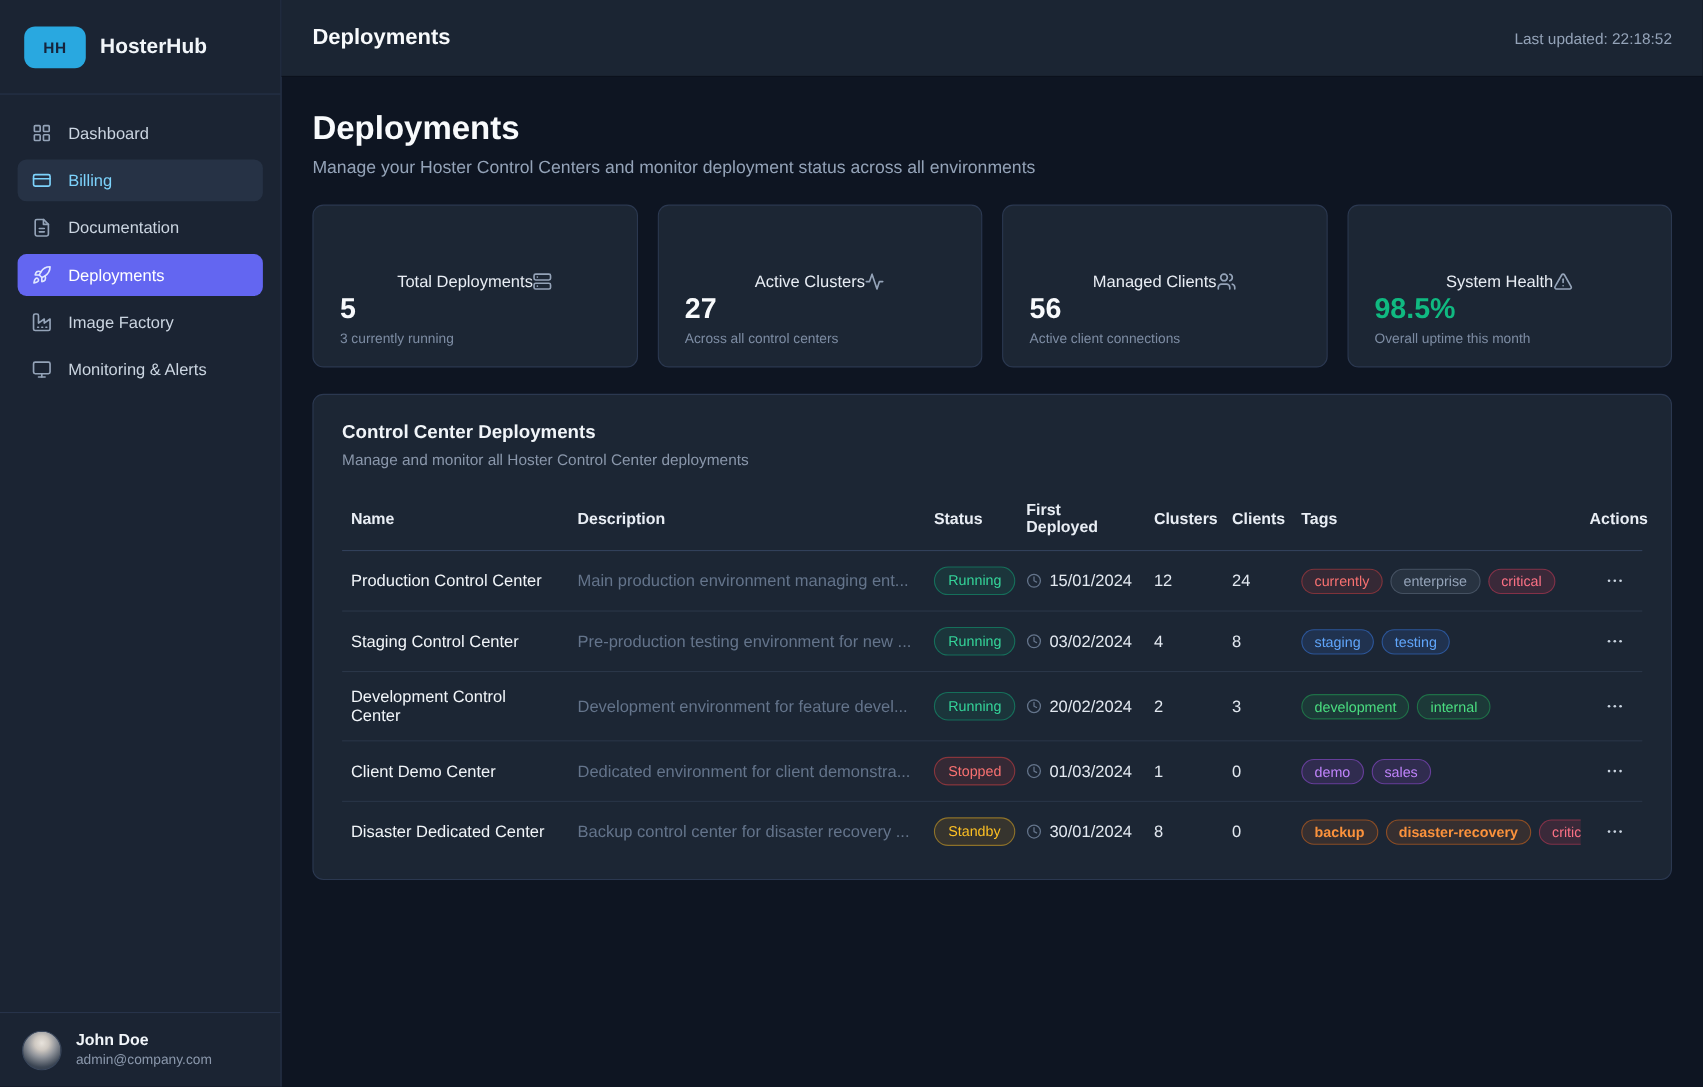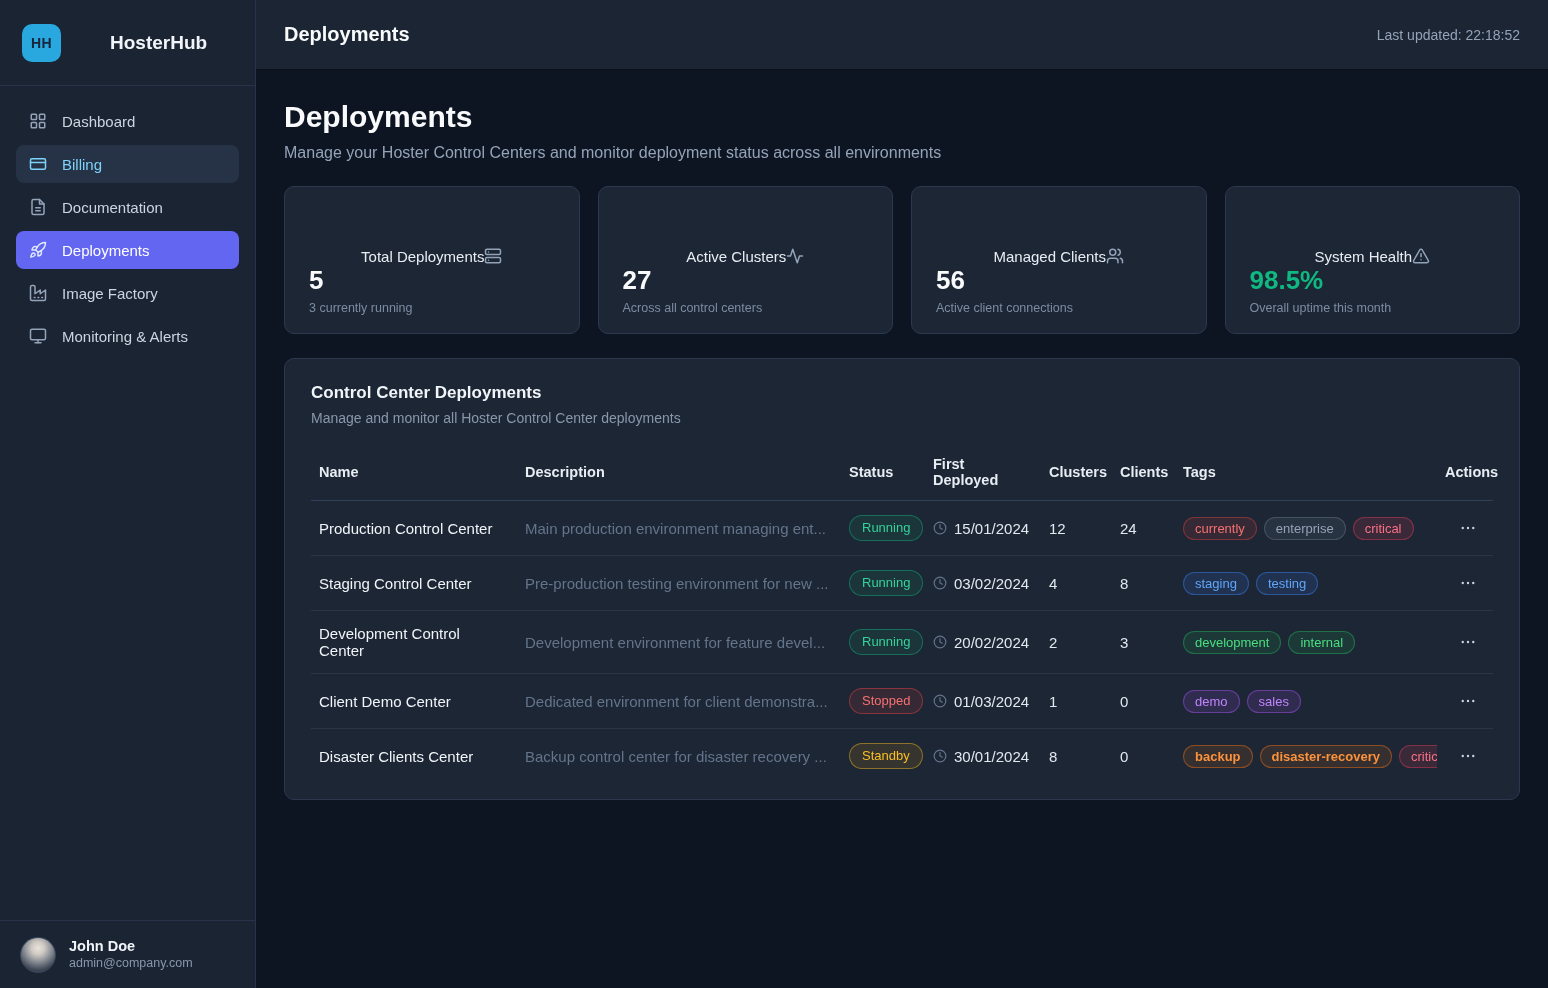--- a/index.html
+++ b/index.html
@@ -18,26 +18,26 @@
     background: #1b2433;
     border-right: 1px solid #27334a;
     display: flex; flex-direction: column;
   }
   .brand {
     display: flex; align-items: center; gap: 13px;
     padding: 20px 22px; height: 86px;
     border-bottom: 1px solid #27334a;
   }
   .brand-logo {
-    width: 39px; height: 38px; border-radius: 10px;
+    width: 56px; height: 38px; border-radius: 10px;
     background: #29a8e0; color: #16243c;
     display: flex; align-items: center; justify-content: center;
     font-weight: bold; font-size: 14px; letter-spacing: .5px;
   }
-  .brand-name { font-size: 19px; font-weight: bold; color: #f1f5f9; margin-left: 36px; }
+  .brand-name { font-size: 19px; font-weight: bold; color: #f1f5f9; }
 
   .nav { padding: 16px 16px; flex: 1; }
   .nav-item {
     display: flex; align-items: center; gap: 15px;
     height: 38px; padding: 0 13px; margin-bottom: 5px;
     border-radius: 8px; cursor: pointer;
     color: #cbd5e1; font-size: 15px; text-align: right;
   }
   .nav-item .nav-icon { width: 18px; height: 18px; color: #94a3b8; }
   .nav-item .nav-icon svg { width: 18px; height: 18px; }
@@ -437,21 +437,21 @@
           <div class="cell-actions">
             <button class="actions-btn"><span><svg viewBox="0 0 24 24" fill="currentColor">
                     <circle cx="5" cy="12" r="1.6"></circle>
                     <circle cx="12" cy="12" r="1.6"></circle>
                     <circle cx="19" cy="12" r="1.6"></circle>
                   </svg></span></button>
           </div>
         </div>
 
         <div class="grid-row trow">
-          <div class="cell-name">Disaster Clients Center</div>
+          <div class="cell-name">Disaster Dedicated Center</div>
           <div class="cell-desc">Backup control center for disaster recovery ...</div>
           <div>
               <span class="badge status-badge st-standby">Standby</span>
             </div>
           <div class="cell-date">
             <span class="clock-ic">
                 <svg viewBox="0 0 24 24" fill="none" stroke="currentColor" stroke-width="2" stroke-linecap="round" stroke-linejoin="round">
                   <circle cx="12" cy="12" r="10"></circle>
                   <polyline points="12 6 12 12 16 14"></polyline>
                 </svg>

